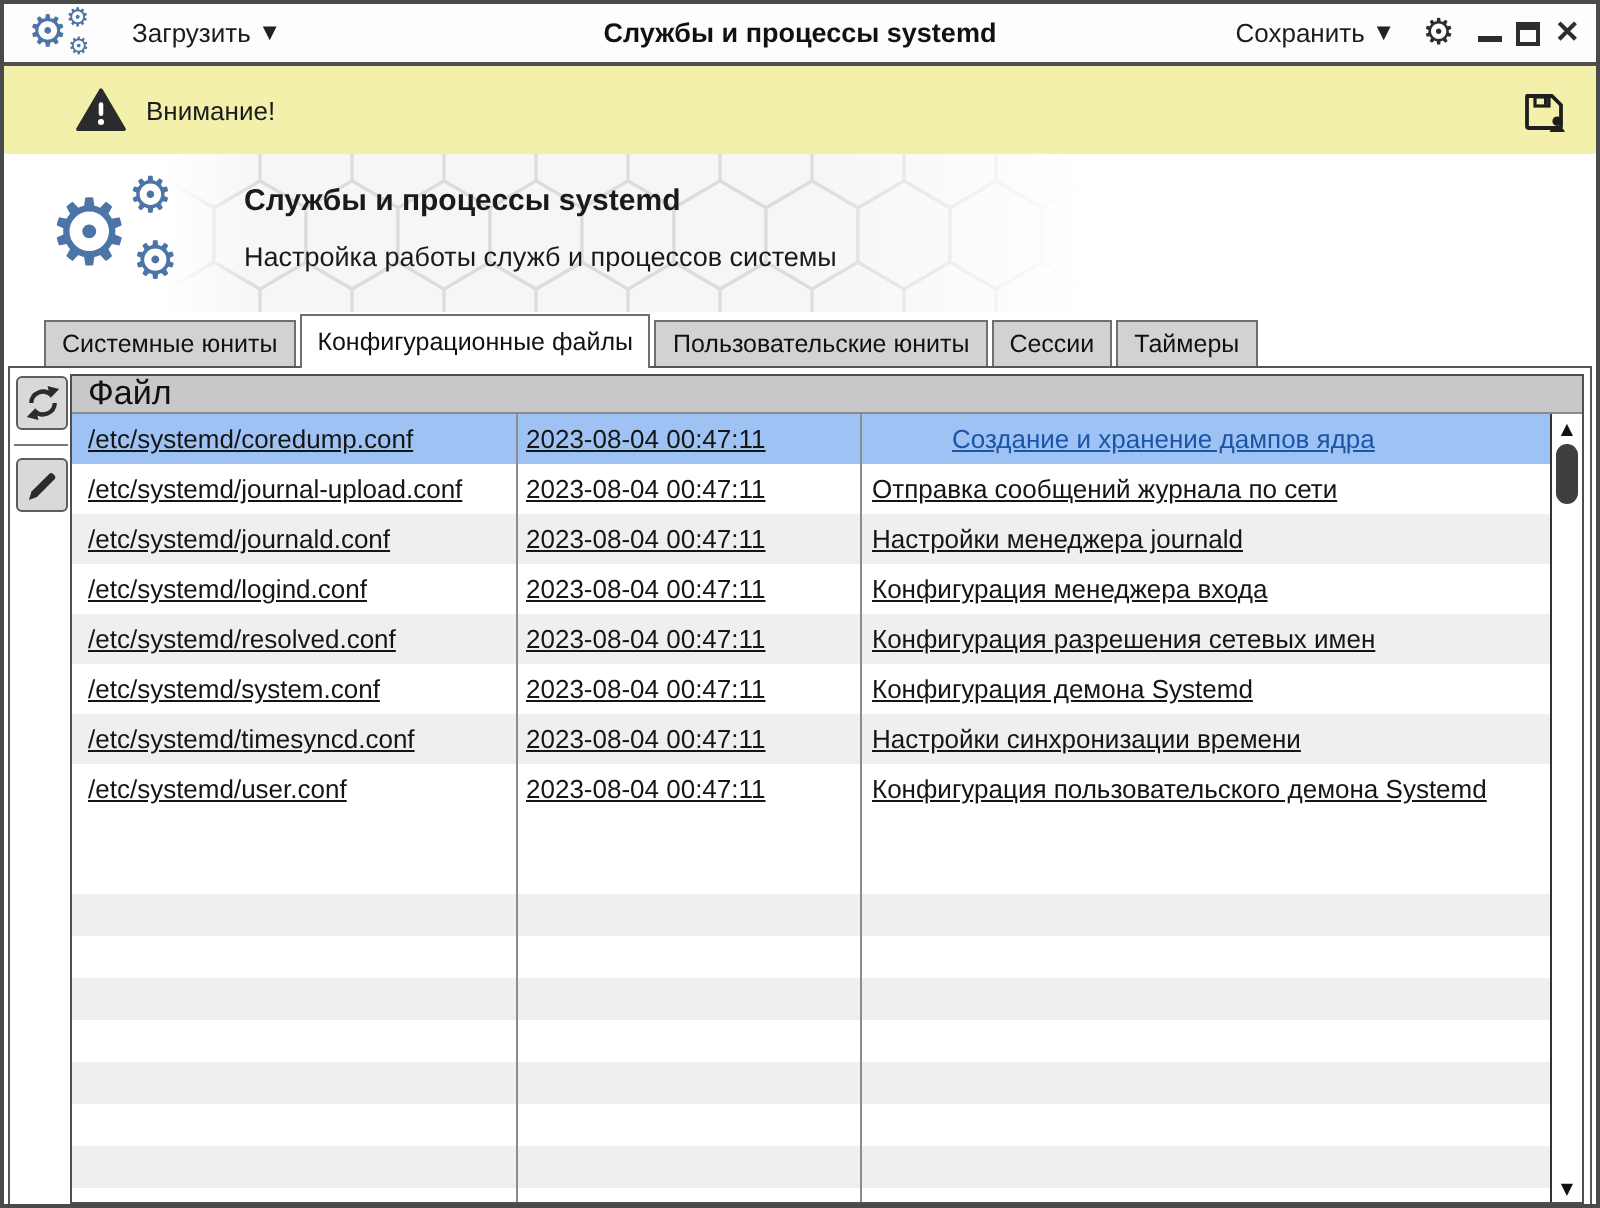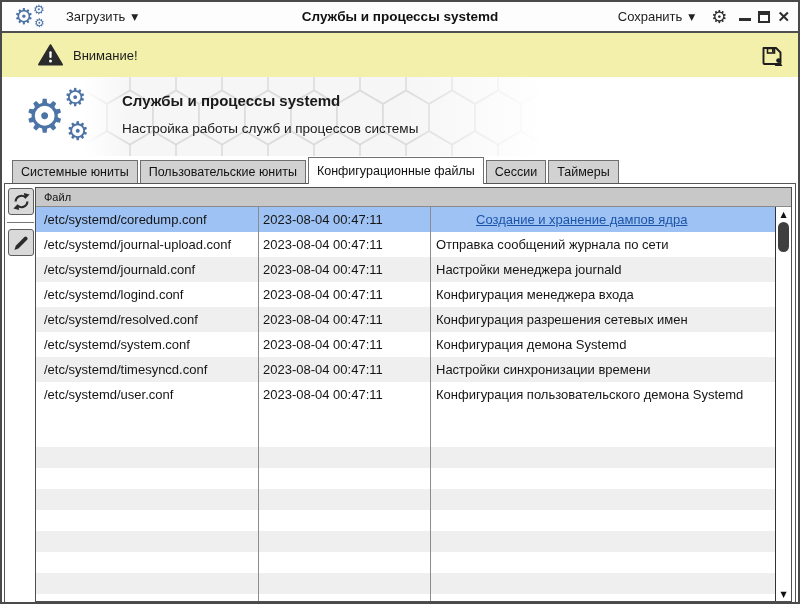--- a/index.html
+++ b/index.html
@@ -48,53 +48,53 @@
   .hexes{ position:absolute; left:82px; top:0; }
   .hdr-icon{ position:relative; width:68px; height:66px; margin:8px 0 0 22px; }
   .hdr-icon .g1{ font-size:46px; left:0; top:8px; }
   .hdr-icon .g2{ font-size:25px; left:40px; top:0; }
   .hdr-icon .g3{ font-size:26px; left:42px; top:33px; }
   .hdr-text{ position:absolute; left:120px; top:15px; }
   .hdr-title{ font-size:15px; font-weight:bold; color:#1a1a1a; }
   .hdr-sub{ font-size:13.5px; color:#1a1a1a; margin-top:12px; }
 
   
-  .tabstrip{ height:27px; display:flex; align-items:flex-end; padding-left:10px;
+  .tabstrip{ height:27px; display:flex; align-items:flex-end; padding-left:20px;
              position:relative; z-index:3; }
   .tab{ border:1px solid #6f6f6f; border-bottom:none; background:#d2d2d2;
         height:23px; line-height:22px; padding:0 8px; font-size:12.5px; color:#111;
         margin-right:2px; white-space:nowrap; }
   .tab.active{ background:#fff; height:27px; line-height:26px; margin-bottom:-1px;
                font-size:12.5px; }
 
   
   .content{ position:relative; margin:0 2px 5px 2px; height:423px;
             border:1px solid #555; background:#fff; }
   .side-toolbar{ position:absolute; left:0; top:0; width:31px; bottom:0; }
   .tool-btn{ width:26px; height:27px; margin:4px 0 0 3px; background:#d9d9d9;
              border:1px solid #5d5d5d; border-radius:3px;
              display:flex; align-items:center; justify-content:center; }
   .tool-sep{ height:1px; background:#777; margin:7px 2px 6px 2px; }
 
   
   .table-frame{ position:absolute; left:30px; top:3px; right:3px; bottom:3px;
                 border:1px solid #4f4f4f; background:#fff; overflow:hidden; }
   .thead{ display:flex; height:19px; background:#c8c8c8; border-bottom:1px solid #8a8a8a;
-          font-size:11px; color:#111; }
+          font-size:17px; color:#111; }
   .th{ line-height:18px; border-right:1px solid #9a9a9a; overflow:hidden; white-space:nowrap; }
   .th:last-child{ border-right:none; }
   .tbody{ position:absolute; left:0; right:16px; top:19px; bottom:0; overflow:hidden; }
   .col-file{ width:222px; padding-left:8px; }
   .col-mod { width:172px; padding-left:5px; }
   .col-desc{ flex:1; padding-left:6px; }
   .trow{ display:flex; height:25px; line-height:25px; font-size:13px; color:#151515;
          background:#efefef; }
   .trow.odd{ background:#fff; }
   .trow.selected{ background:#9ec2f3; }
-  .td{ overflow:hidden; white-space:nowrap; }
+  .td{ overflow:hidden; white-space:nowrap;text-decoration:underline; }
   .trow .link{ color:#1c55a8; text-decoration:underline;margin-left:40px; }
   .filler{ position:absolute; left:0; right:0; bottom:0; top:219px;
            background:repeating-linear-gradient(to bottom,#fff 0 21px,#efefef 21px 42px); }
   .vsep{ position:absolute; top:0; bottom:0; width:1px; background:#8c8c8c; z-index:2; }
   .vsep.s1{ left:222px; } .vsep.s2{ left:394px; }
 
   
   .vscroll{ position:absolute; right:0; top:19px; bottom:0; width:16px;
             background:#fff; border-left:1px solid #333; }
   .sb-arrow{ position:absolute; left:0; right:0; text-align:center; font-size:8px;
@@ -183,22 +183,22 @@
       <span class="gear g3">⚙</span>
     </div>
     <div class="hdr-text">
       <div class="hdr-title">Службы и процессы systemd</div>
       <div class="hdr-sub">Настройка работы служб и процессов системы</div>
     </div>
   </div>
 
   <div class="tabstrip">
     <div class="tab">Системные юниты</div>
+    <div class="tab active">Конфигурационные файлы</div>
     <div class="tab">Пользовательские юниты</div>
-    <div class="tab active">Конфигурационные файлы</div>
     <div class="tab">Сессии</div>
     <div class="tab">Таймеры</div>
   </div>
 
   <div class="content">
 
     <div class="side-toolbar">
       <div class="tool-btn">
         <svg width="19" height="19" viewBox="0 0 22 22">
           <path d="M4.2 11 a6.8 6.8 0 0 1 11.6 -4.6" fill="none" stroke="#2b2b2b" stroke-width="2.5"></path>

